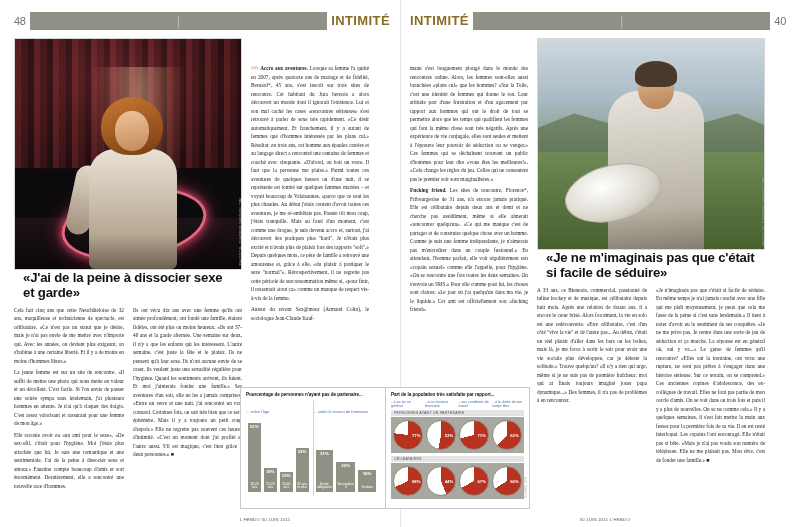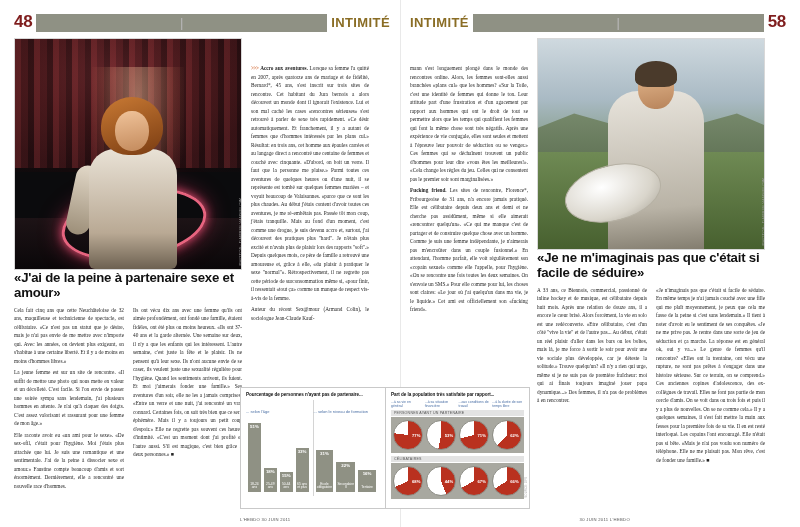--- a/index.html
+++ b/index.html
@@ -6,21 +6,21 @@
   body{width:800px;height:527px;font-family:"Liberation Serif",serif;color:#1a1a1a;overflow:hidden;position:relative;}
   .spread{position:absolute;inset:0;display:flex;}
   .page{position:relative;height:527px;box-sizing:border-box;}
   .page-left{width:400px;padding:12px 10px 0 14px;}
   .page-right{width:400px;padding:12px 14px 0 10px;}
   .gutter{position:absolute;left:400px;top:0;width:1px;height:527px;background:#e9e9e9;}
 
   
   .rh{display:flex;align-items:baseline;gap:4px;font-family:"Liberation Sans",sans-serif;height:20px;}
   .rh.right{justify-content:flex-end;}
-  .rh .num{font-size:17px;font-weight:bold;color:#7f1d1d;letter-spacing:-0.3px;}
+  .rh .num{font-size:11px;font-weight:normal;color:#737373;letter-spacing:-0.3px;}
   .rh .bar{font-size:13px;color:#b9b9b9;}
   .rh .sec{font-size:13px;font-weight:bold;color:#8a6d25;letter-spacing:0.4px;}
 
   
   .cols{display:flex;gap:9px;margin-top:6px;}
   .col{width:118px;}
 
   
   .photo{position:relative;overflow:hidden;border:1px solid #d8d8d8;box-sizing:border-box;}
   .photo-left{width:228px;height:232px;background:#0b0b0d;}
@@ -63,21 +63,21 @@
     background:radial-gradient(ellipse at 40% 35%,#ffffff,#d9d5cb 62%,#a7a296);
     transform:rotate(-14deg);border:1px solid #b6b1a4;}
 
   .caption-v{position:absolute;right:-2px;bottom:4px;writing-mode:vertical-rl;transform:rotate(180deg);
     font-family:"Liberation Sans",sans-serif;font-size:4.2px;letter-spacing:.3px;color:#9a9a9a;}
 
   
   .kicker{font-family:"Liberation Serif",serif;font-weight:bold;font-size:8.3px;letter-spacing:.15px;
     color:#b8442c;margin:7px 0 2px;text-transform:uppercase;}
   .headline{font-family:"Liberation Sans",sans-serif;font-weight:bold;font-size:13.2px;line-height:1.16;
-    color:#111;margin:0 0 5px;letter-spacing:-.2px;}
+    color:#111;margin:0 9px 5px;letter-spacing:-.2px;}
 
   
   .body{font-size:5.25px;line-height:1.62;text-align:justify;color:#242424;hyphens:auto;}
   .body p{margin:0 0 3px;}
   .sub{font-weight:bold;}
   .arrows{color:#d2662f;font-weight:bold;letter-spacing:-.5px;}
 
   
   .info{position:absolute;left:240px;bottom:18px;width:290px;height:122px;
     border:1px solid #c9c9c9;background:#fff;display:flex;box-sizing:border-box;}
@@ -138,21 +138,21 @@
           <div class="spot"></div>
           <div class="floor"></div>
           <div class="fig-neon"></div>
           <div class="fig-arm"></div>
           <div class="fig-body"></div>
           <div class="fig-hair"></div>
           <div class="fig-face"></div>
           <div class="caption-v">PHOTOS: DARRIN VANSELOW</div>
         </div>
 
-        <div class="headline">«J'ai de la peine à partenaire sexe et amour»</div>
+        <div class="headline">«J'ai de la peine à dissocier sexe et garde»</div>
 
         <div style="display:flex;gap:9px">
           <div class="body" style="width:110px">
             <p>Cela fait cinq ans que cette Neuchâteloise de 32 ans, maquilleuse et technicienne de spectacle, est célibataire. «Ce n'est pas un statut que je désire, mais je n'ai pas envie de me mettre avec n'importe qui. Avec les années, on devient plus exigeant, on s'habitue à une certaine liberté. Et il y a de moins en moins d'hommes libres.»</p>
             <p>La jeune femme est sur un site de rencontre. «Il suffit de mettre une photo qui nous mette en valeur et un décolleté. C'est facile. Si l'on envie de passer une soirée sympa sans lendemain, j'ai plusieurs hommes en attente. Je n'ai qu'à claquer des doigts. C'est assez valorisant et rassurant pour une femme de mon âge.»</p>
             <p>Elle raconte avoir eu «un ami pour le sexe». «De sex-ofil, c'était pour l'hygiène. Moi j'étais plus attachée que lui. Je suis une romantique et une sentimentale. J'ai de la peine à dissocier sexe et amour.» Faustine compte beaucoup d'amis et sort énormément. Dernièrement, elle a rencontré une nouvelle race d'hommes.</p>
           </div>
           <div class="body" style="width:109px">
             <p>Ils ont vécu dix ans avec une femme qu'ils ont aimée profondément, ont fondé une famille, étaient fidèles, ont été plus ou moins heureux. «Ils ont 37-40 ans et la garde alternée. Une semaine sur deux, il n'y a que les enfants qui les intéressent. L'autre semaine, c'est juste la fête et le plaisir. Ils ne pensent qu'à leur sexe. Ils n'ont aucune envie de se caser, ils veulent juste une sexualité régulière pour l'hygiène. Quand les sentiments arrivent, ils fuient. Et moi j'aimerais fonder une famille.» Ses aventures d'un soir, elle ne les a jamais comprises. «Entre un verre et une nuit, j'ai rencontré un vrai connard. Certaines fois, on sait très bien que ce sera éphémère. Mais il y a toujours un petit coup d'espoir.» Elle ne regrette pas souvent ces heures d'intimité. «C'est un moment dont j'ai profité et l'autre aussi. S'il est magique, c'est bien grâce à deux personnes.» ■</p>
           </div>
@@ -171,21 +171,21 @@
     <div class="folio folio-left">L'HEBDO 30 JUIN 2011</div>
   </div>
 
   <div class="gutter"></div>
 
   <div class="page page-right">
 
     <div class="rh right">
       <span class="sec">INTIMITÉ</span>
       <span class="bar">|</span>
-      <span class="num">58</span>
+      <span class="num">40</span>
     </div>
 
     <div class="cols">
 
       <div class="col" style="width:118px;padding-top:26px">
         <div class="body">
           <p>mann s'est longuement plongé dans le monde des rencontres online. Alors, les femmes sont-elles aussi branchées «plans cul» que les hommes? «Sur la Toile, c'est une identité de femmes qui donne le ton. Leur attitude part d'une frustration et d'un agacement par rapport aux hommes qui ont le droit de tout se permettre alors que les temps qui qualifient les femmes qui font la même chose sont très négatifs. Après une expérience de vie conjugale, elles sont seules et mettent à l'épreuve leur pouvoir de séduction ou se venger.» Ces femmes qui se déchaînent trouvent un public d'hommes pour leur dire «vous êtes les meilleures!». «Cela change les règles du jeu. Celles qui ne consentent pas le premier soir sont marginalisées.»</p>
           <p><span class="sub">Fucking friend.</span><span> Les sites de rencontre, Florence*, Fribourgeoise de 31 ans, n'a encore jamais pratiqué. Elle est célibataire depuis deux ans et demi et ne cherche pas assidûment, même si elle aimerait «rencontrer quelqu'un». «Ce qui me manque c'est de partager et de construire quelque chose avec un homme. Comme je suis une femme indépendante, je n'aimerais pas m'encroûter dans un couple fusionnel.» En attendant, l'homme parfait, elle voit régulièrement son «copain sexuel» comme elle l'appelle, pour l'hygiène. «On se rencontre une fois toutes les deux semaines. On s'envoie un SMS.» Pour elle comme pour lui, les choses sont claires: «Le jour où j'ai quelqu'un dans ma vie, je le liquide.» Cet ami est officiellement son «fucking friend».</span></p>
         </div>
       </div>

